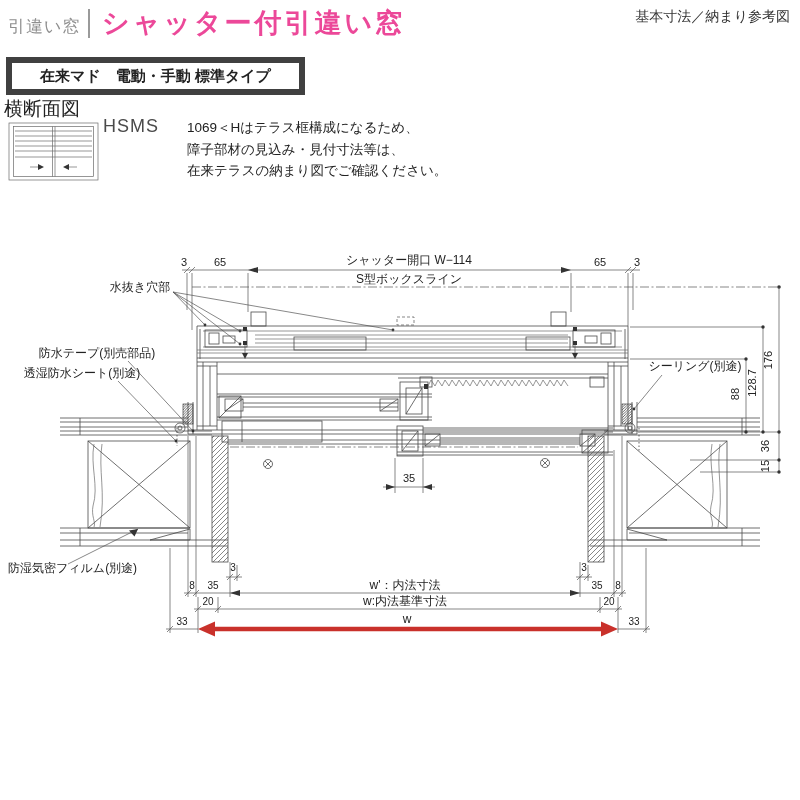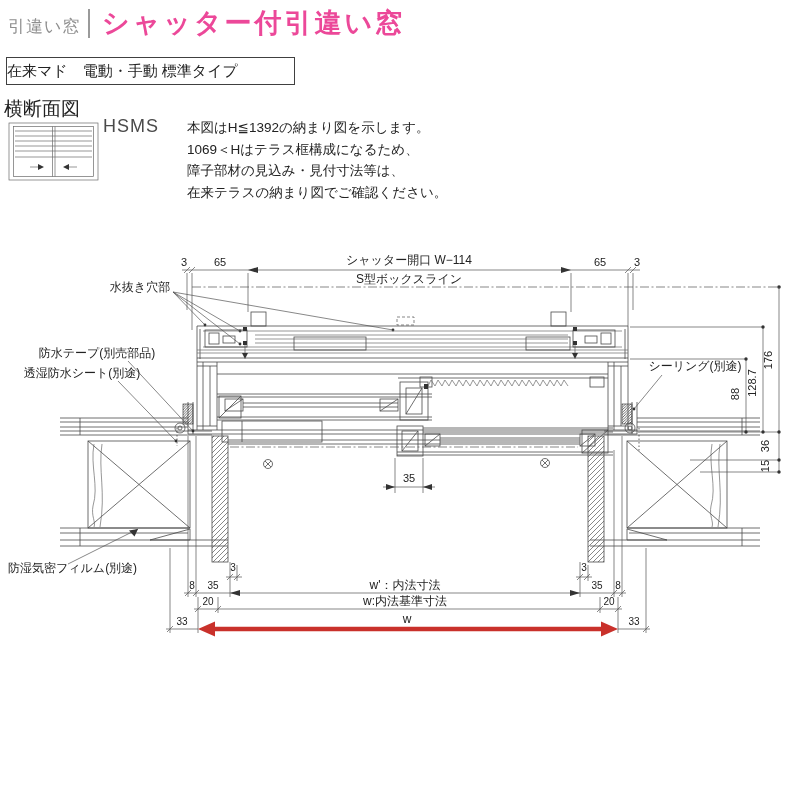--- a/index.html
+++ b/index.html
@@ -3,22 +3,22 @@
 <meta charset="utf-8">
 <style>
   html,body{margin:0;padding:0;background:#fff;}
   #stage{position:relative;width:800px;height:800px;background:#fff;overflow:hidden;
          font-family:"Liberation Sans",sans-serif;}
   
   .cat{position:absolute;left:8px;top:15px;font-size:17px;color:#8f8f8f;letter-spacing:1px;}
   .bar{position:absolute;left:88px;top:9px;width:2px;height:29px;background:#9a9a9a;}
   .ttl{position:absolute;left:102px;top:5px;font-size:27px;color:#ec4899;font-weight:600;letter-spacing:3px;}
   .corner{position:absolute;right:10px;top:8px;font-size:14px;color:#333;}
-  .typebox{position:absolute;left:6px;top:57px;width:287px;height:26px;border:1px solid #404040;
-           text-align:left;line-height:26px;font-size:15px;color:#222;}
+  .typebox{position:absolute;left:6px;top:57px;width:287px;height:26px;border:6px solid #404040;
+           text-align:center;line-height:26px;font-size:15px;color:#222;font-weight:bold;}
   .seclabel{position:absolute;left:4px;top:96px;font-size:19px;color:#222;}
   .hsmsicon{position:absolute;left:7px;top:121px;}
   .hsmscode{position:absolute;left:103px;top:116px;font-size:18px;color:#4a4a4a;letter-spacing:1px;}
   .notes{position:absolute;left:187px;top:117px;font-size:13.5px;line-height:21.5px;color:#222;}
   
   .draw{position:absolute;left:0;top:0;}
   .s{stroke:#4a4a4a;stroke-width:.8;fill:none;}
   .sl{stroke:#6a6a6a;stroke-width:.7;fill:none;}
   .d{stroke:#555;stroke-width:.7;fill:none;}
   .f{fill:#333;stroke:none;}
@@ -33,20 +33,21 @@
   .redf{fill:#c9312b;stroke:none;}
 </style>
 </head>
 <body>
 
 <div id="stage">
 
   <span class="cat">引違い窓</span>
   <span class="bar"></span>
   <span class="ttl">シャッター付引違い窓</span>
+  <span class="corner">基本寸法／納まり参考図</span>
 
   <div class="typebox">在来マド　電動・手動 標準タイプ</div>
   <div class="seclabel">横断面図</div>
 
   <svg class="hsmsicon" width="96" height="64">
     <rect x="2" y="2" width="89" height="57" class="sl" fill="#fff"></rect>
     <rect x="6.5" y="5.5" width="80" height="50" class="sl"></rect>
     <line x1="45.5" y1="5.5" x2="45.5" y2="55.5" class="sl"></line>
     <line x1="48" y1="5.5" x2="48" y2="55.5" class="sl"></line>
     <g class="sl">
@@ -60,21 +61,20 @@
     <g>
       <line x1="23" y1="46" x2="33" y2="46" class="sl"></line>
         <path class="f" d="M37,46 l-6,-3 v6 z"></path>
       <line x1="60" y1="46" x2="70" y2="46" class="sl"></line>
         <path class="f" d="M56,46 l6,-3 v6 z"></path>
     </g>
   </svg>
   <div class="hsmscode">HSMS</div>
 
   <div class="notes">
-    <div>本図はH≦1392の納まり図を示します。</div>
     <div>1069＜Hはテラス框構成になるため、</div>
     <div>障子部材の見込み・見付寸法等は、</div>
     <div>在来テラスの納まり図でご確認ください。</div>
   </div>
 
   <svg class="draw" width="800" height="800" viewBox="0 0 800 800">
     <defs>
       <pattern id="h5" width="5" height="5" patternUnits="userSpaceOnUse">
         <path d="M0,5 L5,0" stroke="#555" stroke-width=".7"></path>
       </pattern>

